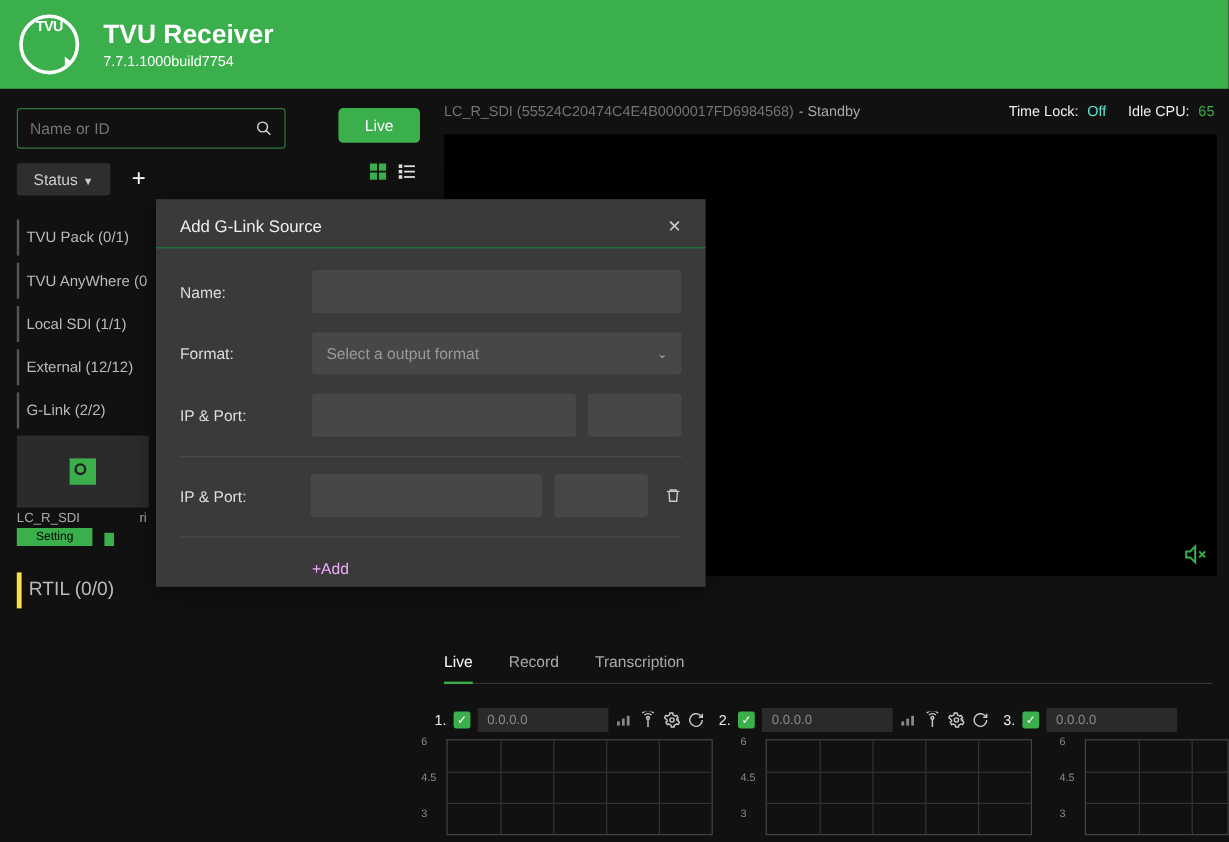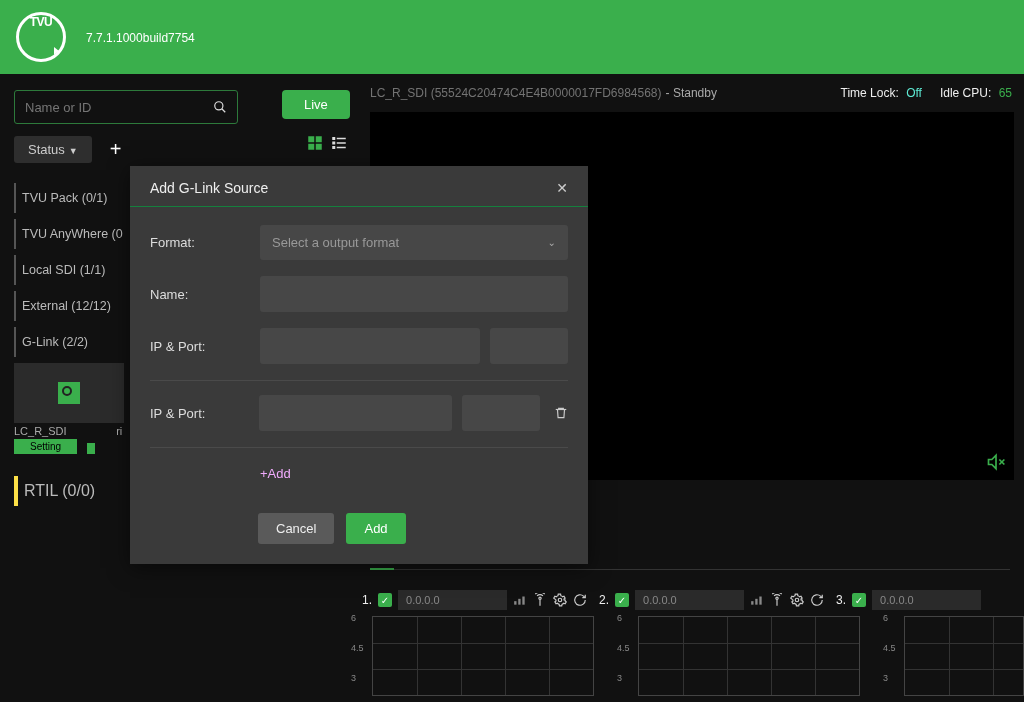--- a/index.html
+++ b/index.html
@@ -208,20 +208,21 @@
 </head>
 <body>
 
 <div class="header">
   <div class="logo">
     <div>
       <div class="logo-text">TVU</div>
     </div>
   </div>
   <div>
+    <div class="header-title">TVU Receiver</div>
     <div class="header-sub">7.7.1.1000build7754</div>
   </div>
 </div>
 
 <div class="topbar">
   <span class="dev">LC_R_SDI (55524C20474C4E4B0000017FD6984568)</span>
   <span class="standby"> - Standby</span>
   <div class="right">
     <span>
       <span class="label">Time Lock:</span>
@@ -420,33 +421,33 @@
   </div>
 </div>
 
 <div class="modal">
   <div class="modal-head">
     <span>Add G-Link Source</span>
     <span class="x">✕</span>
   </div>
   <div class="modal-body">
     <div class="mrow">
+      <span class="lbl">Name:</span>
+      <div class="ctrl">
+          <input class="inp inp-full" style="">
+        </div>
+    </div>
+    <div class="mrow">
       <span class="lbl">Format:</span>
       <div class="ctrl">
         <div class="sel">
           <span>Select a output format</span>
           <span class="chev">⌄</span>
         </div>
       </div>
-    </div>
-    <div class="mrow">
-      <span class="lbl">Name:</span>
-      <div class="ctrl">
-          <input class="inp inp-full" style="">
-        </div>
     </div>
     <div class="mrow">
       <span class="lbl">IP &amp; Port:</span>
       <div class="ctrl">
         <input class="inp inp-ip" style="">
         <input class="inp inp-port" style="">
       </div>
     </div>
     <hr class="divider">
     <div class="mrow">
@@ -458,17 +459,13 @@
           <svg width="14" height="14" viewBox="0 0 24 24" fill="none" stroke="#ccc" stroke-width="2">
               <polyline points="3 6 5 6 21 6"></polyline>
               <path d="M8 6V4h8v2M6 6l1 14h10l1-14"></path>
             </svg>
         </span>
       </div>
     </div>
     <hr class="divider">
     <span class="addlink">+Add</span>
   </div>
-  <div class="modal-foot">
-    <button class="btn btn-cancel">Cancel</button>
-    <button class="btn btn-add">Add</button>
-  </div>
 </div>
 
 </body></html>

